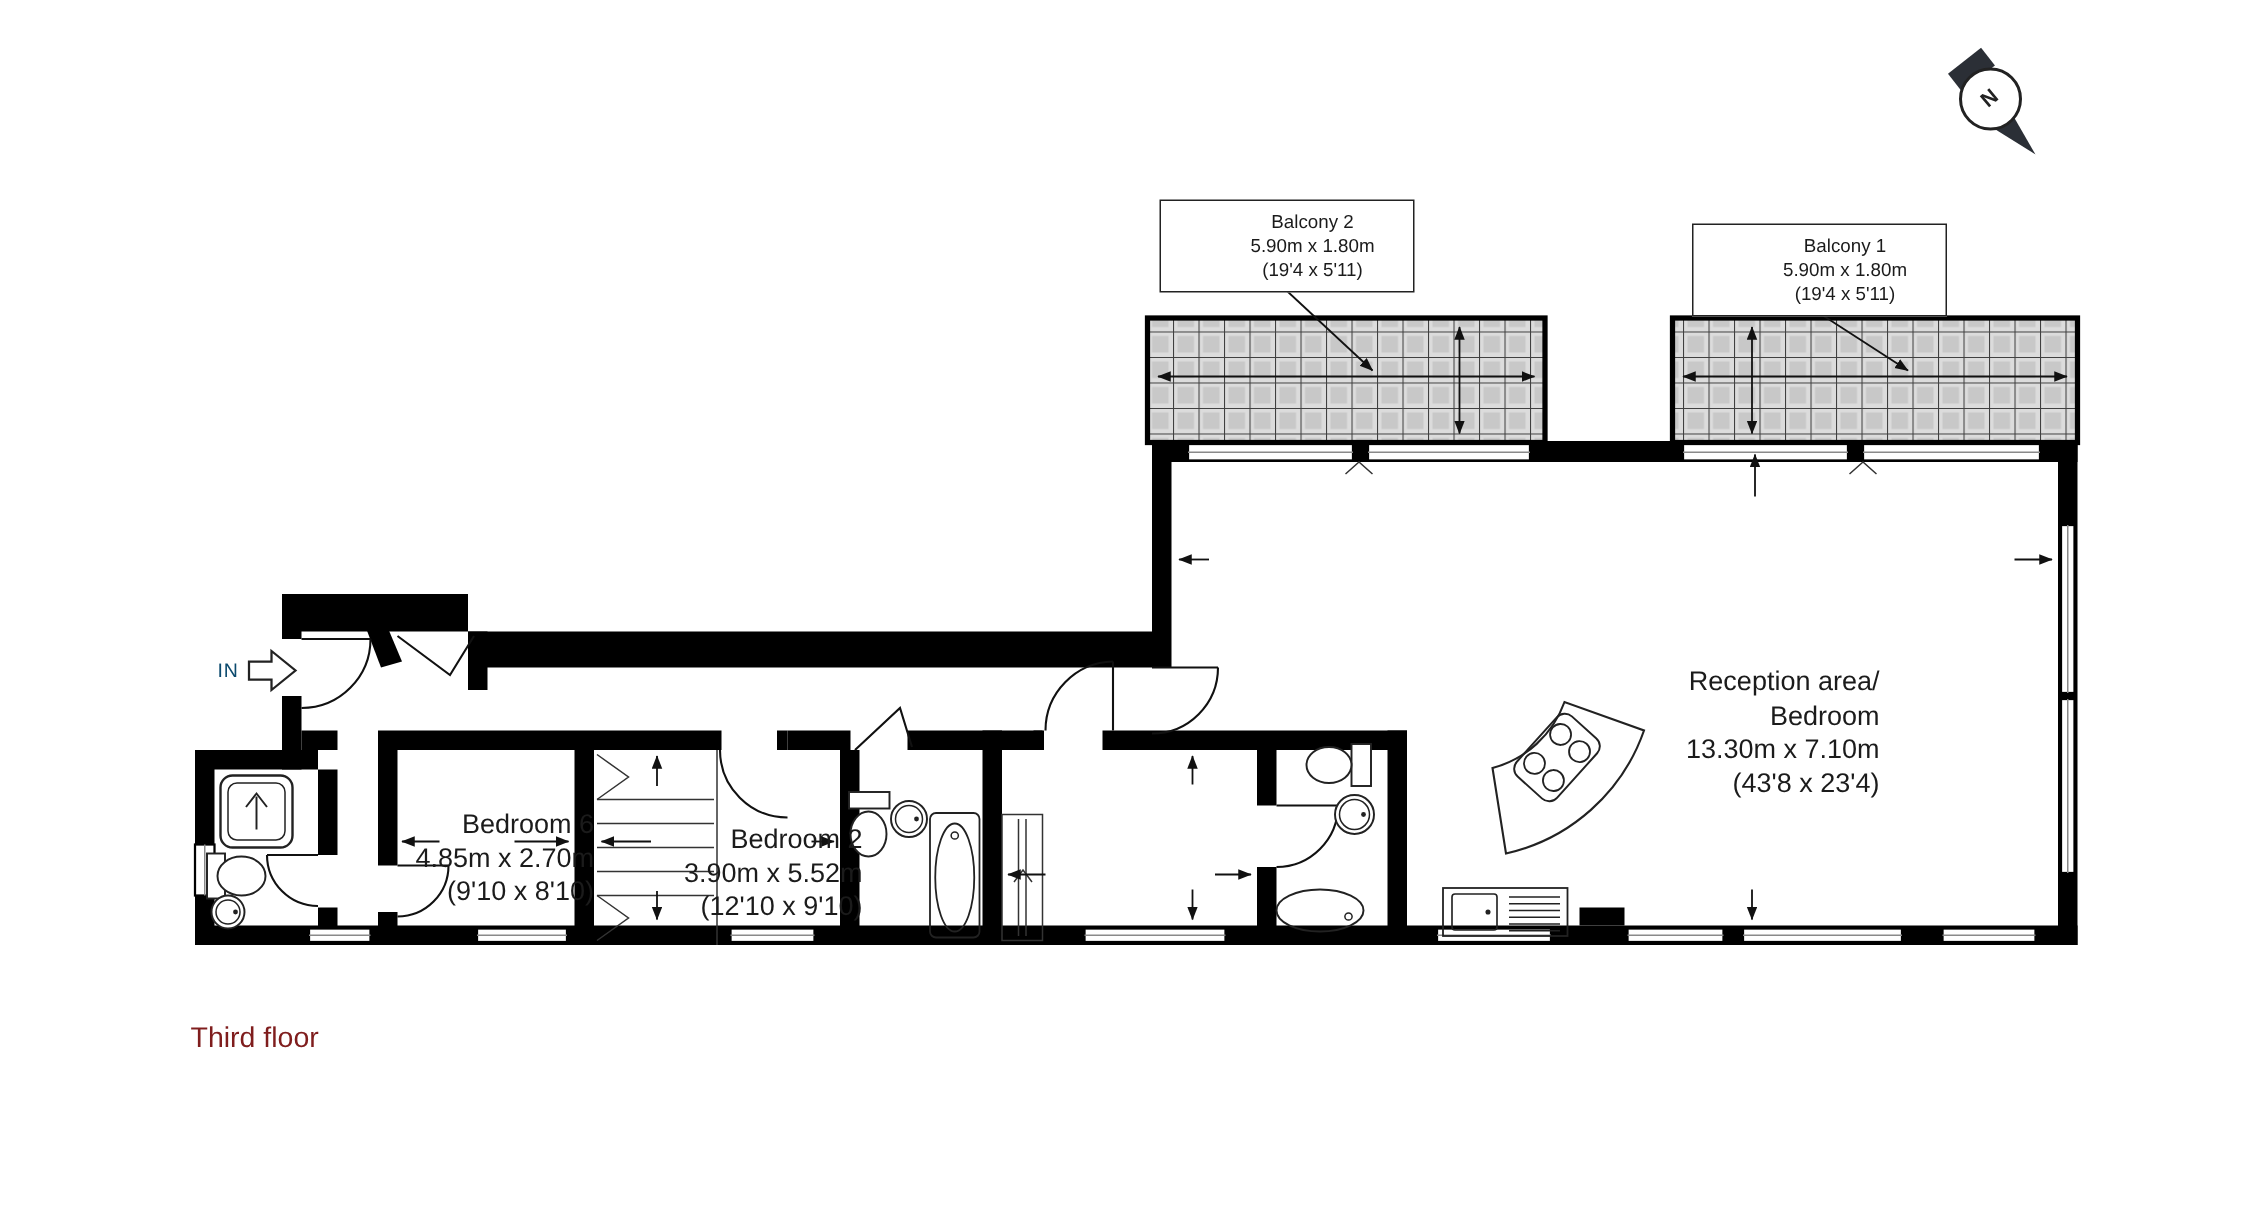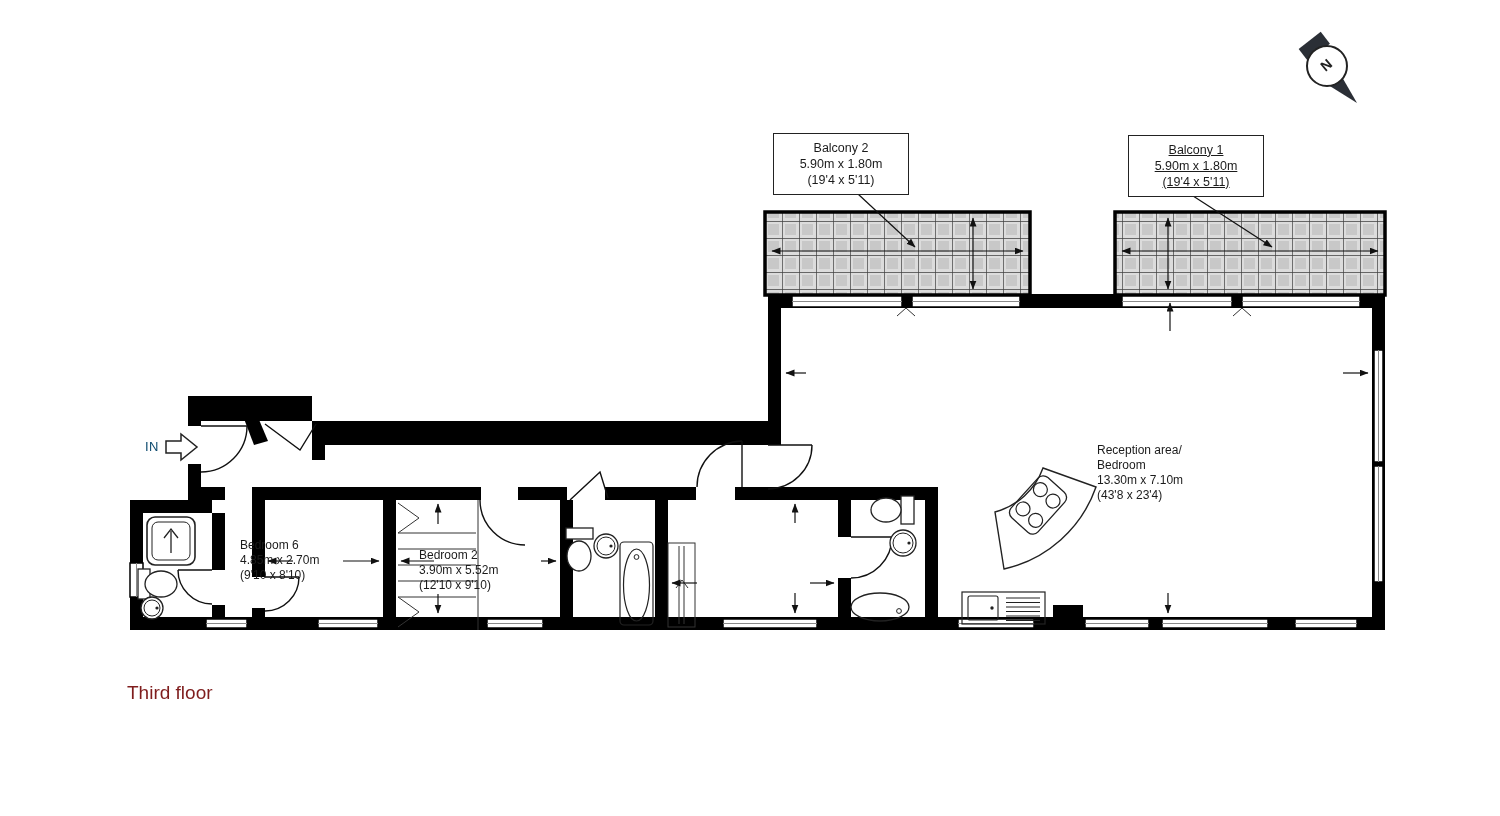--- a/index.html
+++ b/index.html
@@ -1,22 +1,22 @@
 <!DOCTYPE html>
 <html><head>
 <meta charset="utf-8">
 <style>
   html,body{margin:0;padding:0;background:#fff;}
   .plan{position:relative;width:1500px;height:816px;background:#ffffff;overflow:hidden;
         font-family:"Liberation Sans", sans-serif;color:#1b1b1b;}
   .plan svg{position:absolute;left:0;top:0;}
-  .lbl{position:absolute;text-align:left;font-size:12px;line-height:1.25;color:#1b1b1b;white-space:nowrap;}
+  .lbl{position:absolute;text-align:right;font-size:18px;line-height:1.25;color:#1b1b1b;white-space:nowrap;}
   .callout-box{position:absolute;width:134px;height:60px;border:1px solid #222;background:#fff;
         display:flex;flex-direction:column;align-items:center;justify-content:center;
-        font-size:12.5px;line-height:1.3;z-index:3;}
+        font-size:12.5px;line-height:1.3;z-index:3;padding-left:34px;}
   .in-label{position:absolute;font-size:13px;letter-spacing:0.5px;color:#0c4a6e;}
   .floor-label{position:absolute;font-size:19px;color:#7f1d1d;}
   .compass-n{position:absolute;font-size:14px;font-weight:bold;color:#222;transform:rotate(-40deg);}
 </style>
 </head>
 <body>
 
 <div class="plan">
 
   <svg width="1500" height="816" viewBox="0 0 1500 816">
@@ -281,21 +281,21 @@
       <circle cx="1327" cy="66" r="20" fill="#fff" stroke="#222" stroke-width="2"></circle>
     </g>
   </svg>
 
   <div class="callout-box" style="left:773px;top:133px;">
     <span>Balcony 2</span>
     <span>5.90m x 1.80m</span>
     <span>(19'4 x 5'11)</span>
   </div>
 
-  <div class="callout-box" style="left:1128px;top:135px;text-decoration:underline;">
+  <div class="callout-box" style="left:1128px;top:149px;">
     <span>Balcony 1</span>
     <span>5.90m x 1.80m</span>
     <span>(19'4 x 5'11)</span>
   </div>
 
   <div class="lbl" style="left:240px;top:538px;width:156px;">
     <div>Bedroom 6</div>
     <div>4.85m x 2.70m</div>
     <div>(9'10 x 8'10)</div>
   </div>

